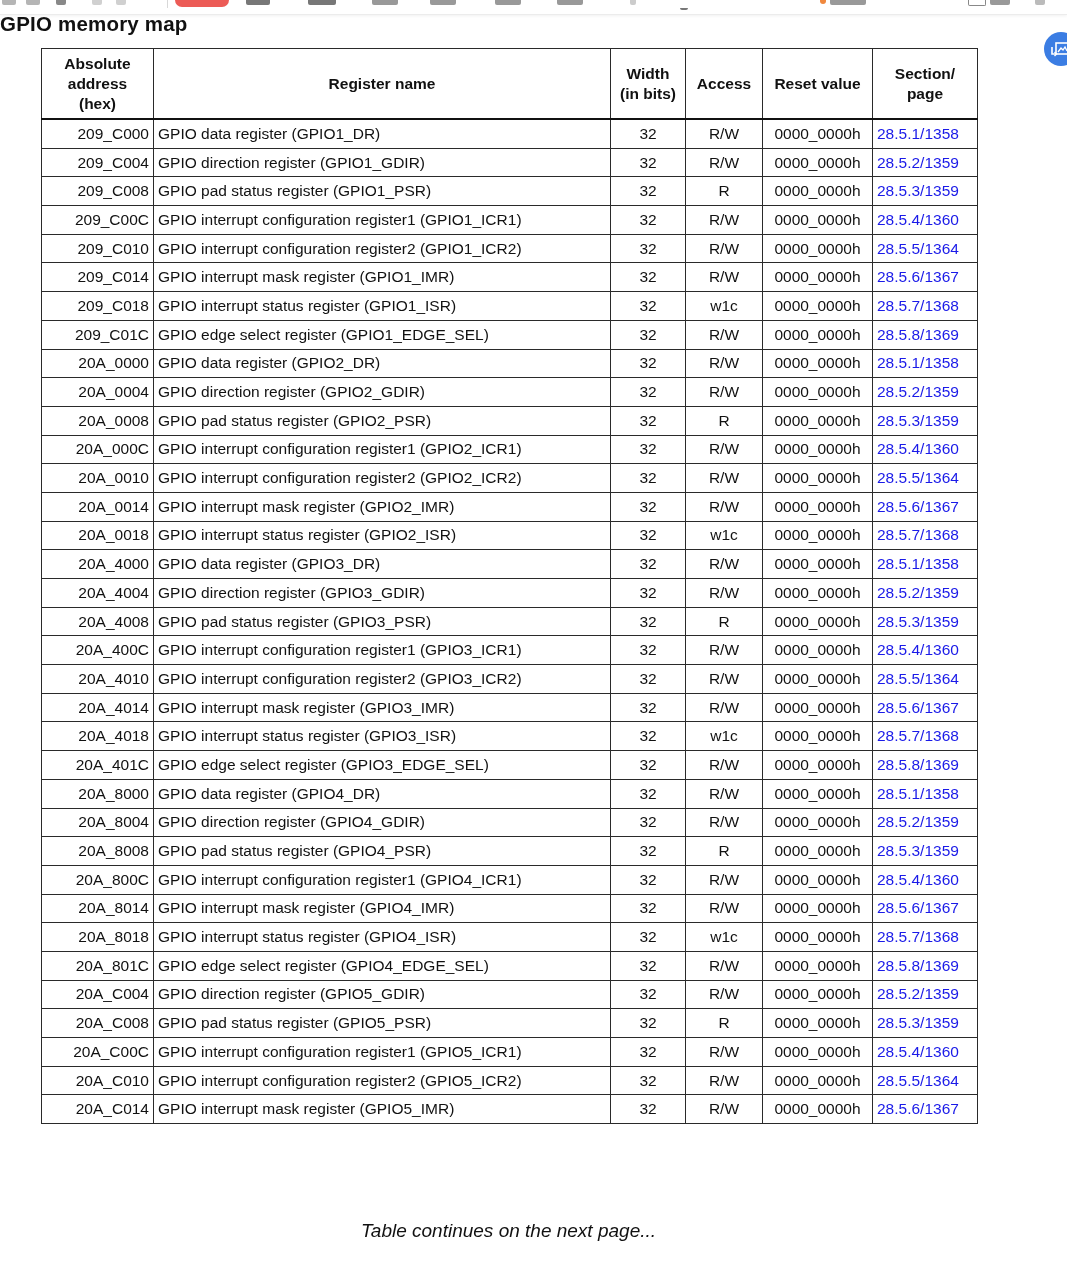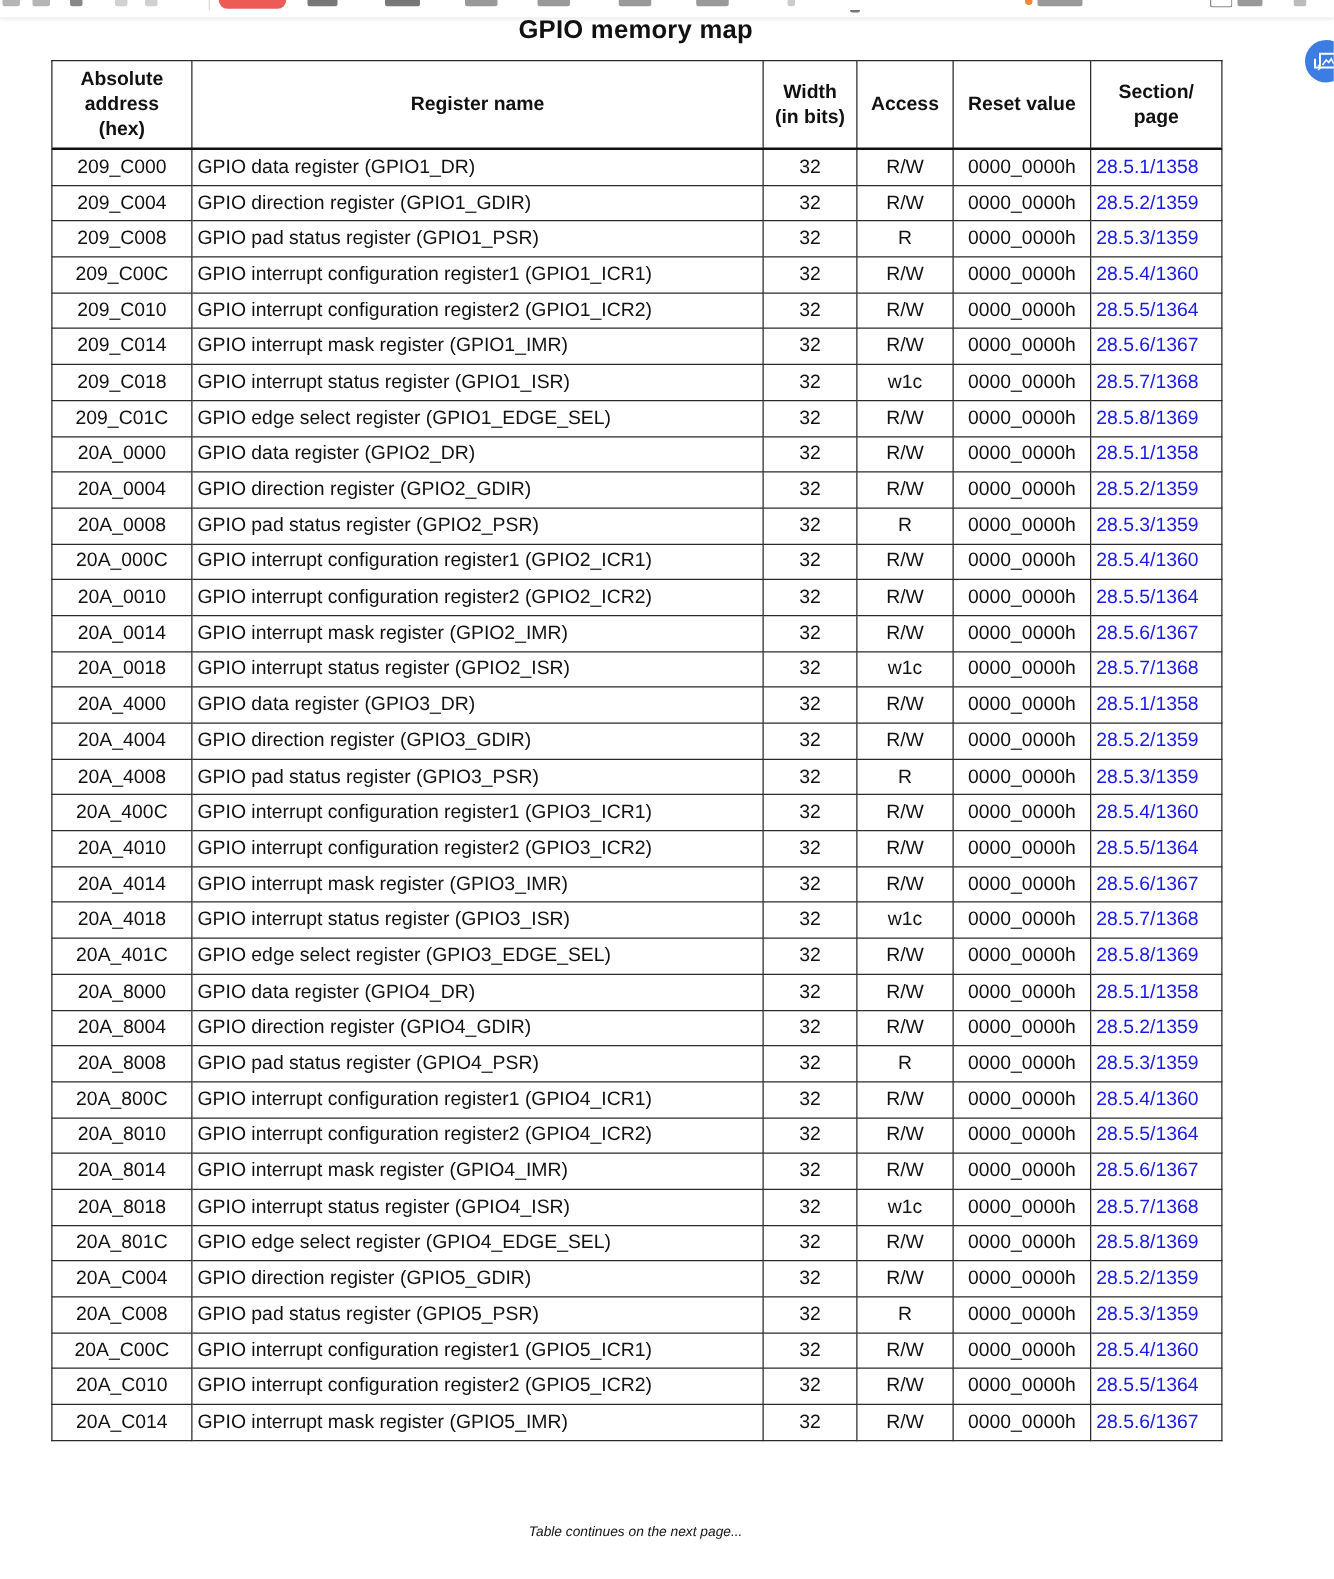--- a/index.html
+++ b/index.html
@@ -7,35 +7,35 @@
          font-family: "Liberation Sans", sans-serif; color: #111; }
   .topbar { position: absolute; left: 0; top: 0; width: 1067px; height: 14px;
             background: #ffffff; border-bottom: 1px solid #ececec; box-shadow: 0 1px 3px rgba(0,0,0,0.06); }
   .tb-shape { position: absolute; top: 0; height: 5px; background: #b5b5b5; border-radius: 0 0 2px 2px; }
   .tb-pill { position: absolute; left: 175px; top: 0; width: 54px; height: 7px; background: #ec5b56;
              border-radius: 0 0 10px 10px; }
   .tb-sep { position: absolute; left: 167px; top: 0; width: 1px; height: 8px; background: #d8d8d8; }
   .tb-dot { position: absolute; left: 820px; top: 0; width: 6px; height: 4px; background: #f0883e; border-radius: 0 0 3px 3px; }
   .fab { position: absolute; left: 1044px; top: 32px; width: 34px; height: 34px; border-radius: 50%;
          background: #3b7de3; display: flex; align-items: center; justify-content: flex-start; padding-left: 7px; box-sizing: border-box; }
-  .title { position: absolute; left: 0; width: 1017px; top: 12px; text-align: center;
+  .title { position: absolute; left: 0; width: 1017px; top: 12px; 
            font-size: 20.5px; font-weight: bold; letter-spacing: 0.2px; }
   table.map { position: absolute; left: 41px; top: 48px; border-collapse: collapse; table-layout: fixed;
               width: 936px; font-size: 15.5px; }
   table.map th, table.map td { border: 1px solid #2a2a2a; padding: 0 4px; overflow: hidden; white-space: nowrap; }
   table.map { border: 1px solid #4d7c0f; }
   table.map th { font-weight: bold; font-size: 15.5px; line-height: 20px; height: 69px; text-align: center; }
   table.map thead tr { border-bottom: 2px solid #111; }
   table.map td { height: 27.7px; line-height: 20px; }
-  td.c-addr { text-align: center; }
+  td.c-addr { text-align: right; }
   td.c-name { text-align: left; padding-left: 4px; }
   td.c-width, td.c-access, td.c-reset { text-align: center; }
   td.c-sec { text-align: left; padding-left: 6px; color: #1a1ae8; }
   .footnote { position: absolute; left: 0; width: 1017px; top: 1220px; text-align: center;
-              font-style: italic; font-size: 11px; }
+              font-style: italic; font-size: 19px; }
 </style>
 </head>
 <body>
 
 <div class="topbar">
   <span class="tb-shape" style="left:2px;width:14px;"></span>
   <span class="tb-shape" style="left:26px;width:14px;"></span>
   <span class="tb-shape" style="left:56px;width:10px;background:#888;"></span>
   <span class="tb-shape" style="left:92px;width:10px;background:#d0d0d0;"></span>
   <span class="tb-shape" style="left:116px;width:10px;background:#d0d0d0;"></span>
@@ -307,28 +307,20 @@
       </tr>
       <tr>
         <td class="c-addr">20A_800C</td>
         <td class="c-name">GPIO interrupt configuration register1 (GPIO4_ICR1)</td>
         <td class="c-width">32</td>
         <td class="c-access">R/W</td>
         <td class="c-reset">0000_0000h</td>
         <td class="c-sec">28.5.4/1360</td>
       </tr>
       <tr>
-        <td class="c-addr">20A_8010</td>
-        <td class="c-name">GPIO interrupt configuration register2 (GPIO4_ICR2)</td>
-        <td class="c-width">32</td>
-        <td class="c-access">R/W</td>
-        <td class="c-reset">0000_0000h</td>
-        <td class="c-sec">28.5.5/1364</td>
-      </tr>
-      <tr>
         <td class="c-addr">20A_8014</td>
         <td class="c-name">GPIO interrupt mask register (GPIO4_IMR)</td>
         <td class="c-width">32</td>
         <td class="c-access">R/W</td>
         <td class="c-reset">0000_0000h</td>
         <td class="c-sec">28.5.6/1367</td>
       </tr>
       <tr>
         <td class="c-addr">20A_8018</td>
         <td class="c-name">GPIO interrupt status register (GPIO4_ISR)</td>

